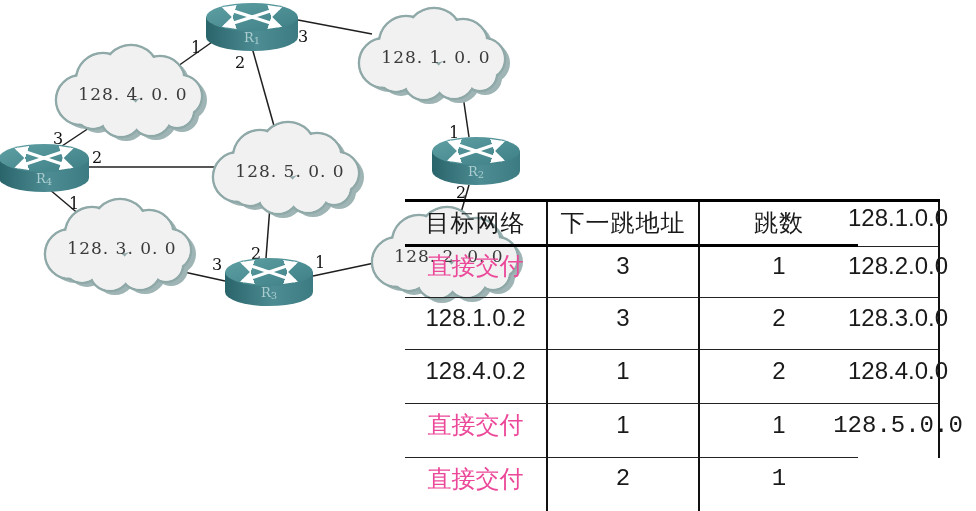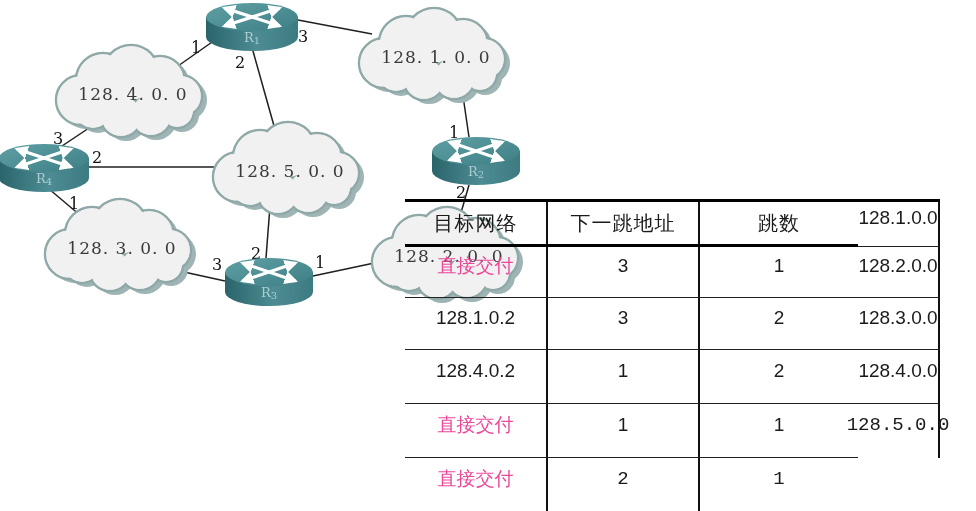--- a/index.html
+++ b/index.html
@@ -45,26 +45,26 @@
     align-items:center;
     justify-content:center;
     box-sizing:border-box;
     color:#1a1a1a;
     background:transparent;
   }
   .cell.vline{border-right:2px solid #111;}
   .cell.header{
     border-bottom:3px solid #000;
     font-family:"DejaVu Serif","Liberation Serif",serif;
-    font-size:20px;
+    font-size:24px;
     letter-spacing:1px;
   }
   .cell.data{
     border-bottom:1px solid #222;
-    font-size:19px;
+    font-size:24px;
     padding-bottom:12px;
   }
   .cell.data.last{border-bottom:none;font-family:Liberation Mono, monospace;}
   .cell.data.cjk{
     font-family:Liberation Serif, serif;
     color:#ec4899;
   }
 </style>
 </head>
 <body>

